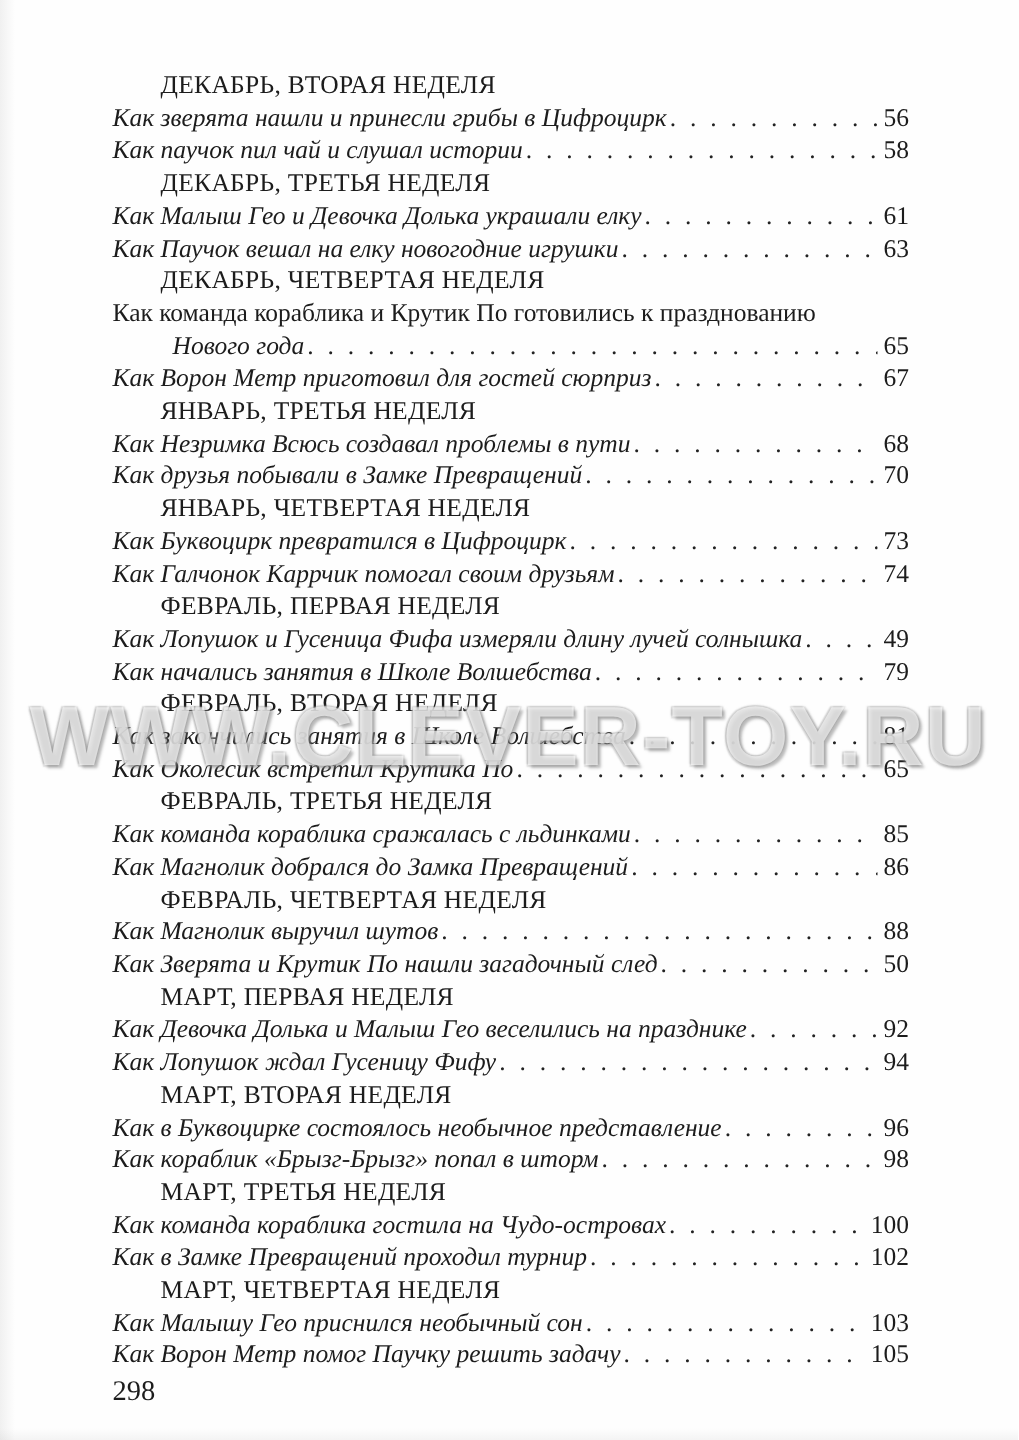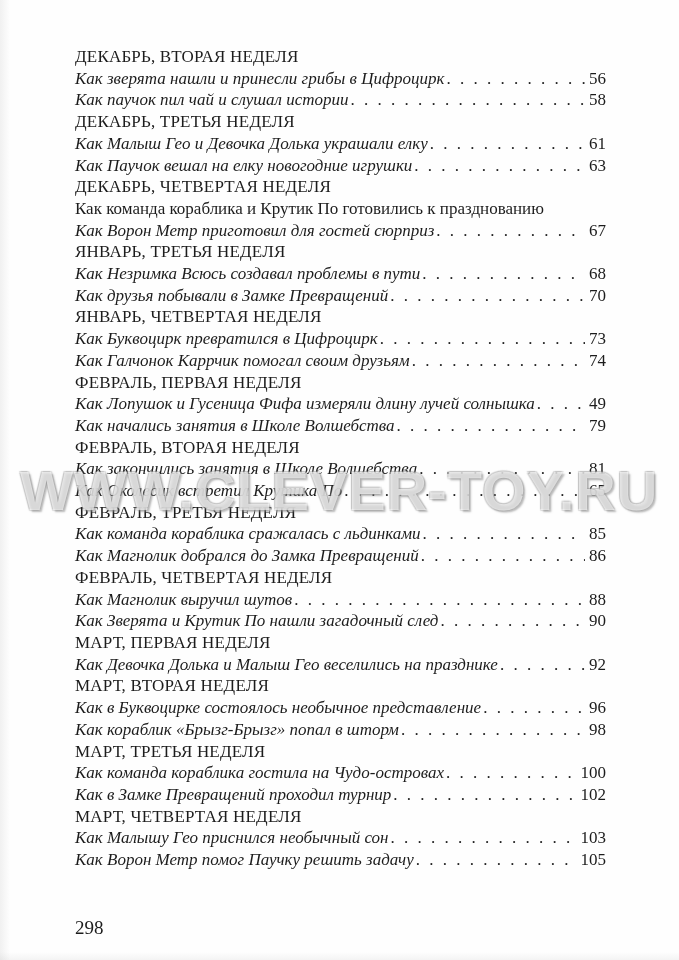--- a/index.html
+++ b/index.html
@@ -37,20 +37,21 @@
     position: absolute;
     left: 75px;
     top: 46px;
     width: 531px;
     font-size: 17px;
     line-height: 21.7px;
   }
   .toc-header {
     white-space: nowrap;
     letter-spacing: 0.2px;
+    margin-left: 32px;
   }
   .toc-row {
     display: flex;
     align-items: baseline;
     white-space: nowrap;
   }
   .toc-row.indent {
     padding-left: 40px;
   }
   .toc-title {
@@ -124,20 +125,25 @@
         <span class="toc-leader"></span>
         <span class="toc-page">61</span>
       </div>
       <div class="toc-row">
         <span class="toc-title">Как Паучок вешал на елку новогодние игрушки</span>
         <span class="toc-leader"></span>
         <span class="toc-page">63</span>
       </div>
       <div class="toc-header">ДЕКАБРЬ, ЧЕТВЕРТАЯ НЕДЕЛЯ</div>
       <div class="wrap-line1">Как команда кораблика и Крутик По готовились к празднованию</div>
+      <div class="toc-row indent">
+        <span class="toc-title">Нового года</span>
+        <span class="toc-leader"></span>
+        <span class="toc-page">65</span>
+      </div>
       <div class="toc-row">
         <span class="toc-title">Как Ворон Метр приготовил для гостей сюрприз</span>
         <span class="toc-leader"></span>
         <span class="toc-page">67</span>
       </div>
       <div class="toc-header">ЯНВАРЬ, ТРЕТЬЯ НЕДЕЛЯ</div>
       <div class="toc-row">
         <span class="toc-title">Как Незримка Всюсь создавал проблемы в пути</span>
         <span class="toc-leader"></span>
         <span class="toc-page">68</span>
@@ -193,27 +199,32 @@
       </div>
       <div class="toc-header">ФЕВРАЛЬ, ЧЕТВЕРТАЯ НЕДЕЛЯ</div>
       <div class="toc-row">
         <span class="toc-title">Как Магнолик выручил шутов</span>
         <span class="toc-leader"></span>
         <span class="toc-page">88</span>
       </div>
       <div class="toc-row">
         <span class="toc-title">Как Зверята и Крутик По нашли загадочный след</span>
         <span class="toc-leader"></span>
-        <span class="toc-page">90</span>
+        <span class="toc-page">50</span>
       </div>
       <div class="toc-header">МАРТ, ПЕРВАЯ НЕДЕЛЯ</div>
       <div class="toc-row">
         <span class="toc-title">Как Девочка Долька и Малыш Гео веселились на празднике</span>
         <span class="toc-leader"></span>
         <span class="toc-page">92</span>
+      </div>
+      <div class="toc-row">
+        <span class="toc-title">Как Лопушок ждал Гусеницу Фифу</span>
+        <span class="toc-leader"></span>
+        <span class="toc-page">94</span>
       </div>
       <div class="toc-header">МАРТ, ВТОРАЯ НЕДЕЛЯ</div>
       <div class="toc-row">
         <span class="toc-title">Как в Буквоцирке состоялось необычное представление</span>
         <span class="toc-leader"></span>
         <span class="toc-page">96</span>
       </div>
       <div class="toc-row">
         <span class="toc-title">Как кораблик «Брызг-Брызг» попал в шторм</span>
         <span class="toc-leader"></span>

